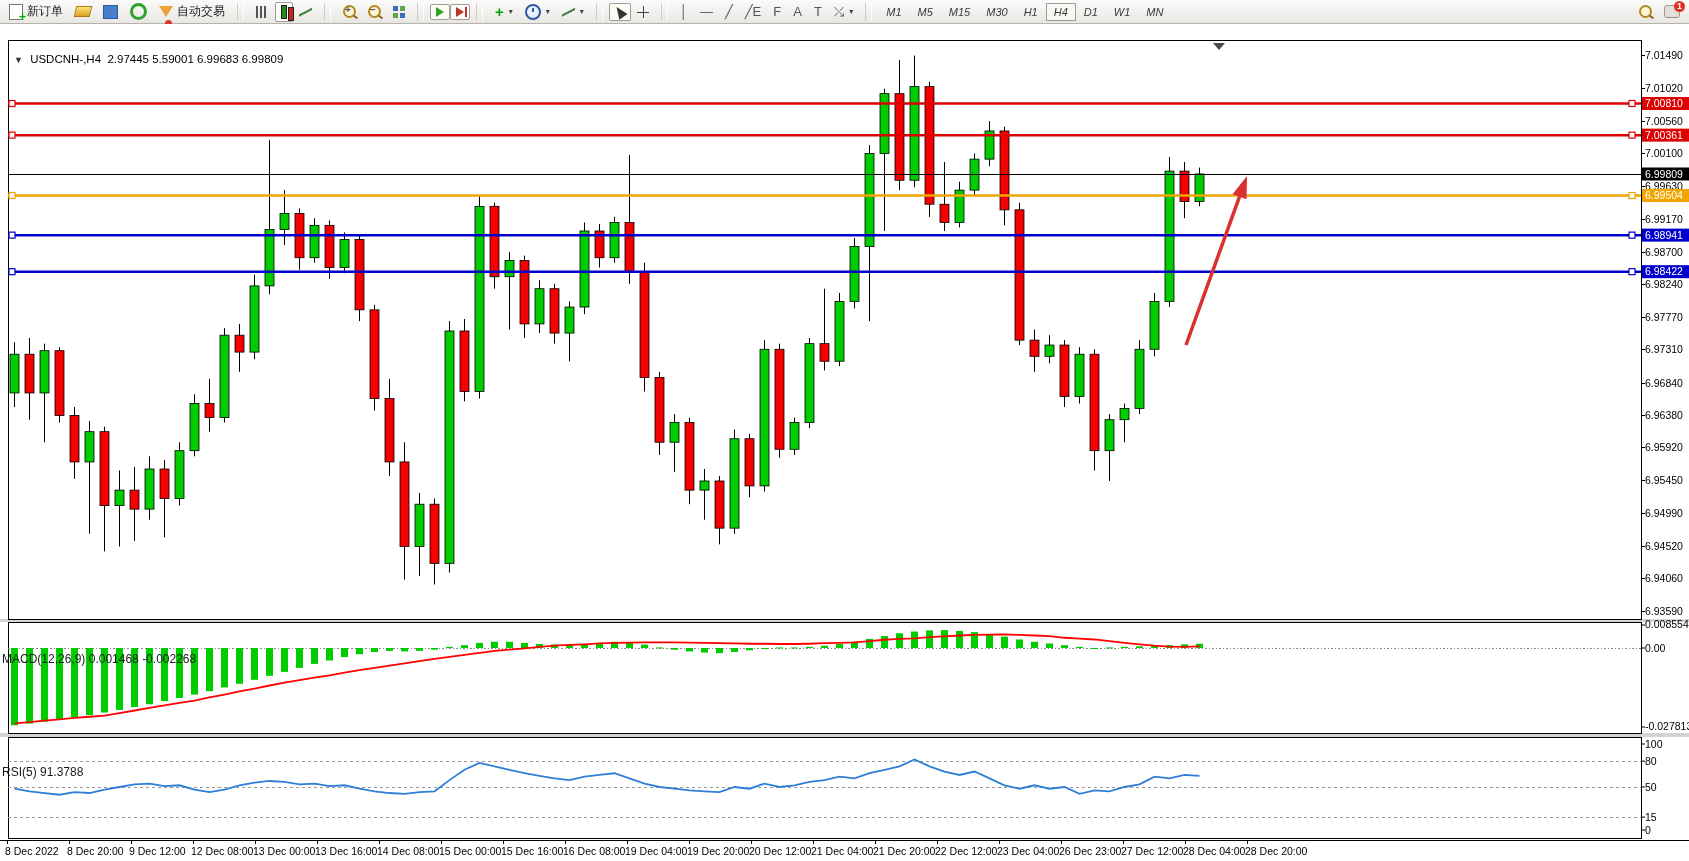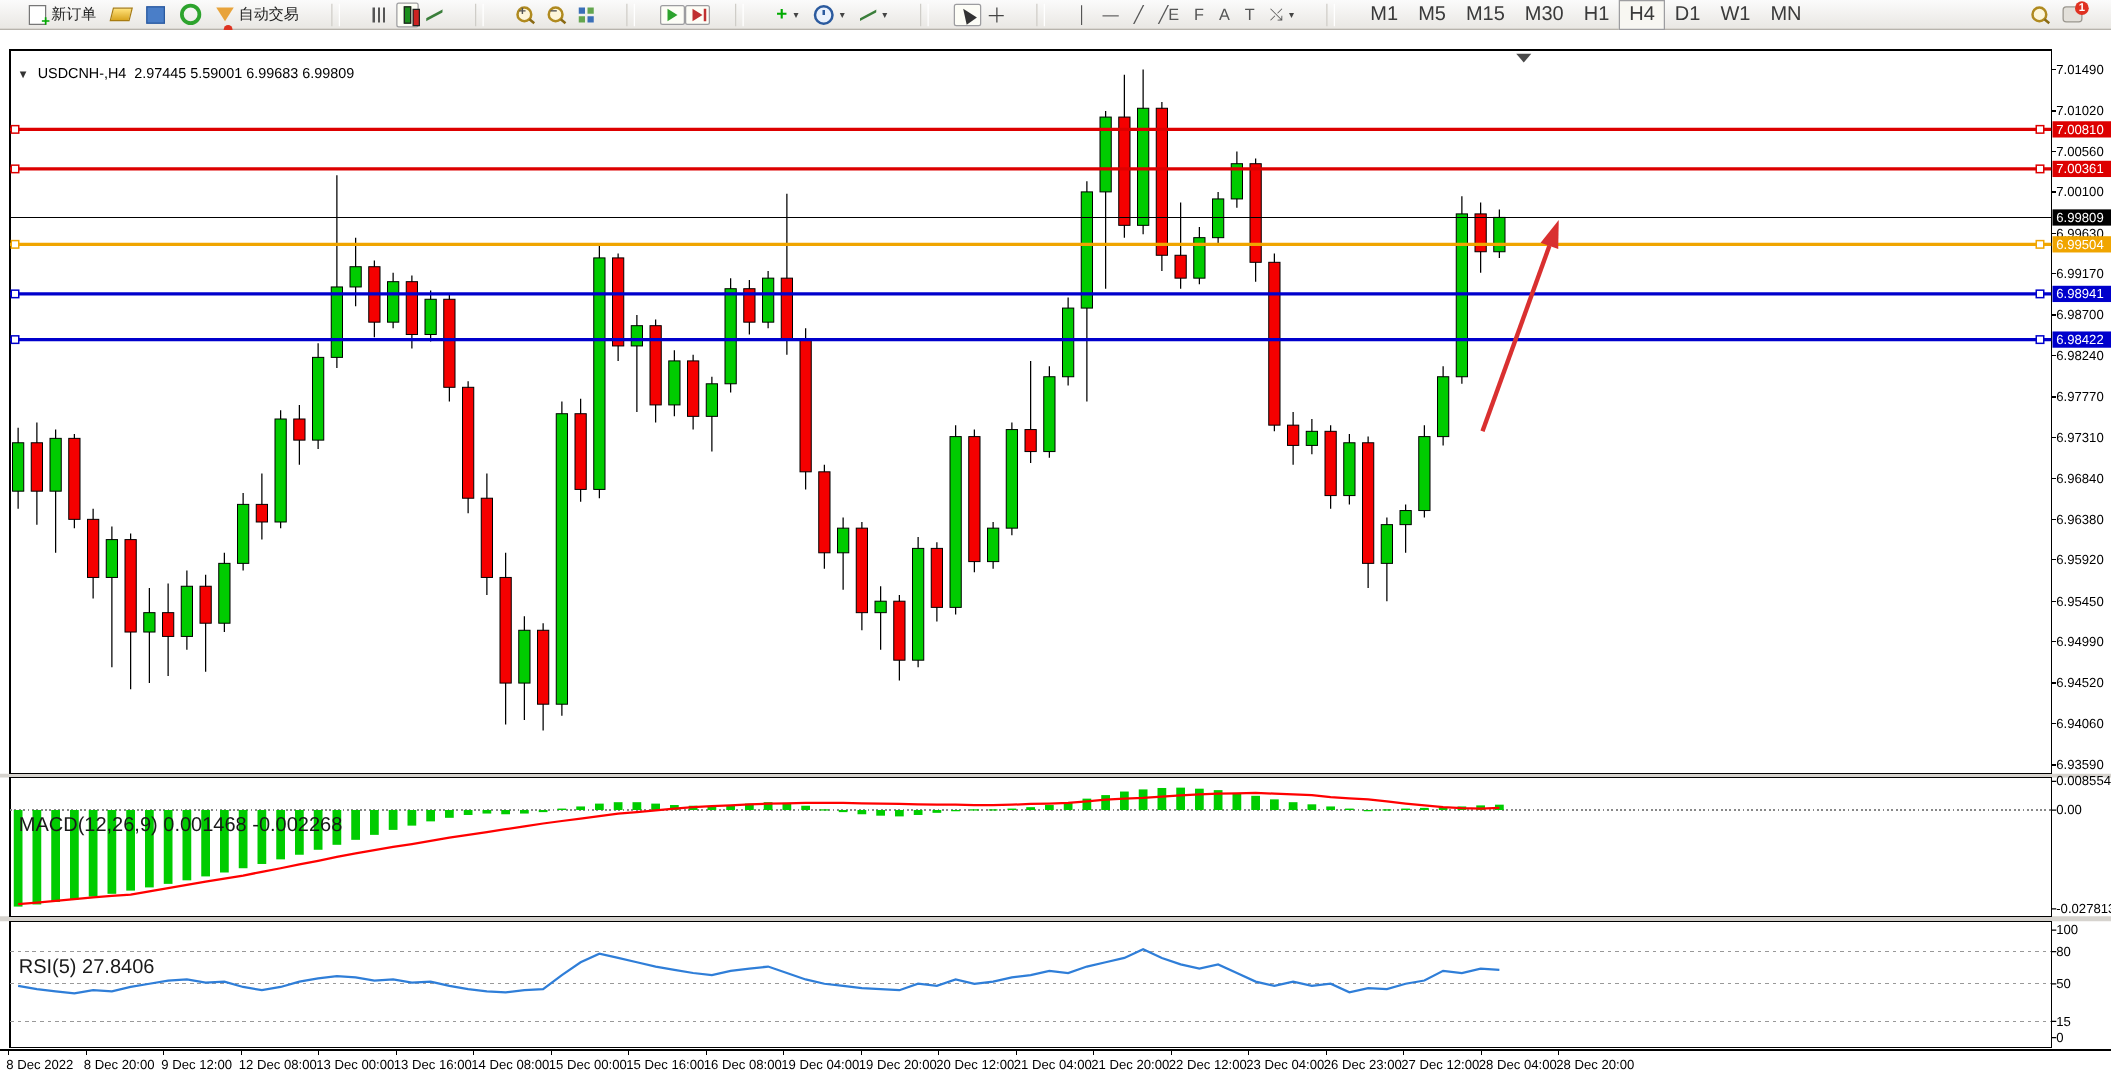--- a/index.html
+++ b/index.html
@@ -1,25 +1,25 @@
 <!DOCTYPE html>
 <html><head>
 <meta charset="utf-8">
 <style>
   html,body{margin:0;padding:0;background:#d6d3ce;width:1689px;height:861px;overflow:hidden;
     font-family:"Liberation Sans","DejaVu Sans",sans-serif;}
   
   .toolbar{position:absolute;top:0;left:0;width:1689px;height:23px;
     background:linear-gradient(#fbfbfb,#e9e7e3);border-bottom:1px solid #b7b3ac;
     display:flex;align-items:center;font-size:12px;color:#222;}
-  .tb-group{display:flex;align-items:center;height:100%;padding:0 17px;justify-content:flex-end;}
+  .tb-group{display:flex;align-items:center;height:100%;padding:0 3px;justify-content:flex-end;}
   .tb-sep{width:5px;height:18px;border-left:1px solid #cfcdc8;border-right:1px solid #ffffff;margin:0 3px;}
   .tb-btn{display:flex;align-items:center;gap:4px;padding:2px 5px;border:1px solid transparent;border-radius:2px;cursor:default;}
   .tb-btn.pressed{background:#fdfdf6;border:1px solid #9d9da0;}
-  .tf-btn{padding:2px 7px;font-size:16px;color:#3a3a3a;border:1px solid transparent;}
+  .tf-btn{padding:2px 7px;font-size:11px;color:#3a3a3a;border:1px solid transparent;font-style:italic;}
   .tf-btn.active{background:#f8f7f2;border:1px solid #9d9da0;}
   .caret{font-size:8px;color:#444;margin-left:1px;}
   
   .ic{display:inline-block;position:relative;}
   .i-doc{width:12px;height:14px;background:#fff;border:1px solid #777;}
   .i-doc:after{content:"+";position:absolute;right:-4px;bottom:-5px;color:#0a0;font-weight:bold;font-size:12px;}
   .i-gold{width:14px;height:9px;background:linear-gradient(#ffe27a,#d9a520);border:1px solid #a87c12;transform:skewX(-14deg);}
   .i-cal{width:13px;height:12px;background:#4a7ec8;border:1px solid #2b5a9e;}
   .i-sig{width:11px;height:11px;border:3px solid #2da32d;border-radius:50%;}
   .i-funnel{width:0;height:0;border-left:7px solid transparent;border-right:7px solid transparent;border-top:11px solid #e8a33b;}
@@ -49,21 +49,21 @@
   .glyph{font-size:13px;color:#555;}
   .i-chat{width:14px;height:11px;background:#e3e0da;border:1px solid #9a968e;border-radius:3px;}
   .badge{position:absolute;right:-6px;top:-5px;width:11px;height:11px;background:#e03222;color:#fff;
     font-size:9px;font-weight:bold;border-radius:50%;text-align:center;line-height:11px;}
   .spacer{flex:1;}
   
   .chart-window{position:absolute;top:24px;left:0;width:1689px;height:837px;background:#fff;
     border-top:2px solid #4a6079;border-left:2px solid #aca89f;border-bottom:3px solid #aca89f;box-sizing:border-box;}
   .wtitle{position:absolute;top:27px;left:12px;font-size:11.5px;color:#000;z-index:5;}
   .wtitle .dd{color:#333;font-size:9px;margin-right:4px;}
-  .ind-label{position:absolute;left:13px;font-size:16px;color:#1a1a1a;z-index:5;}
+  .ind-label{position:absolute;left:0;font-size:12px;color:#1a1a1a;z-index:5;}
   svg text{font-family:"Liberation Sans","DejaVu Sans",sans-serif;}
 </style>
 </head>
 <body>
 
 <div class="toolbar">
   <div class="tb-group">
     <div class="tb-btn">
       <span class="ic i-doc"></span>
       <span>新订单</span>
@@ -205,21 +205,21 @@
     <span>6.99683</span>
     <span>6.99809</span>
   </div>
   <div class="ind-label" style="top:626px">
     <span>MACD(12,26,9)</span>
     <span>0.001468</span>
     <span>-0.002268</span>
   </div>
   <div class="ind-label" style="top:739px">
     <span>RSI(5)</span>
-    <span>27.8406</span>
+    <span>91.3788</span>
   </div>
 </div>
 
 <svg id="chart-svg" style="position:absolute;top:24px;left:0;" width="1689" height="837" viewBox="0 24 1689 837">
     <rect x="0" y="24" width="1689" height="837" fill="#ffffff"></rect>
     <rect x="0" y="619" width="1689" height="3" fill="#d6d3ce"></rect>
     <rect x="0" y="733" width="1689" height="4" fill="#d6d3ce"></rect>
     <rect x="8" y="40" width="1633" height="579" fill="none" stroke="#000" s="" stroke-width="1" shape-rendering="crispEdges"></rect>
     <rect x="8" y="622" width="1633" height="111" fill="none" stroke="#000" s="" stroke-width="1" shape-rendering="crispEdges"></rect>
     <rect x="8" y="737" width="1633" height="101" fill="none" stroke="#000" s="" stroke-width="1" shape-rendering="crispEdges"></rect>

